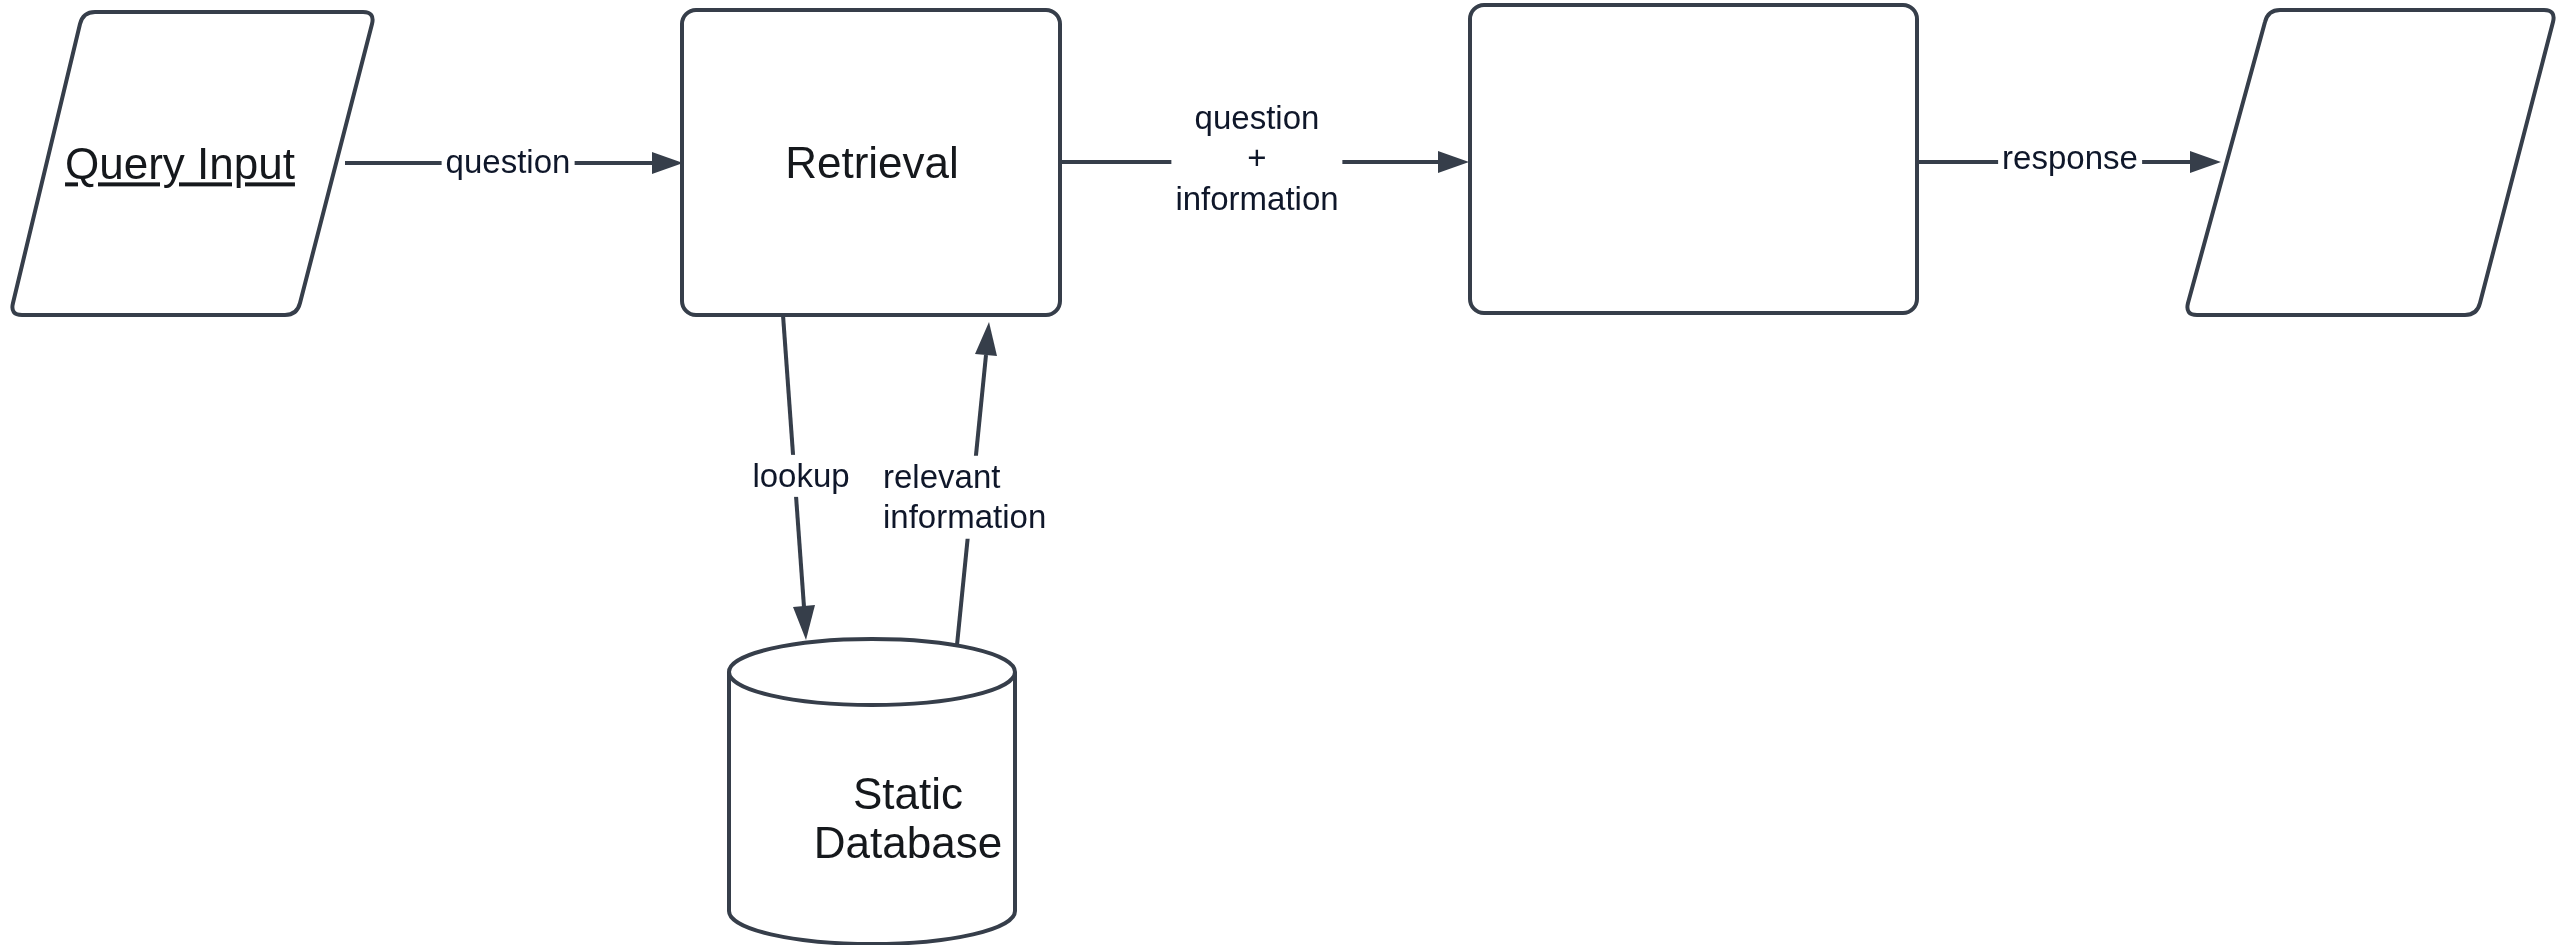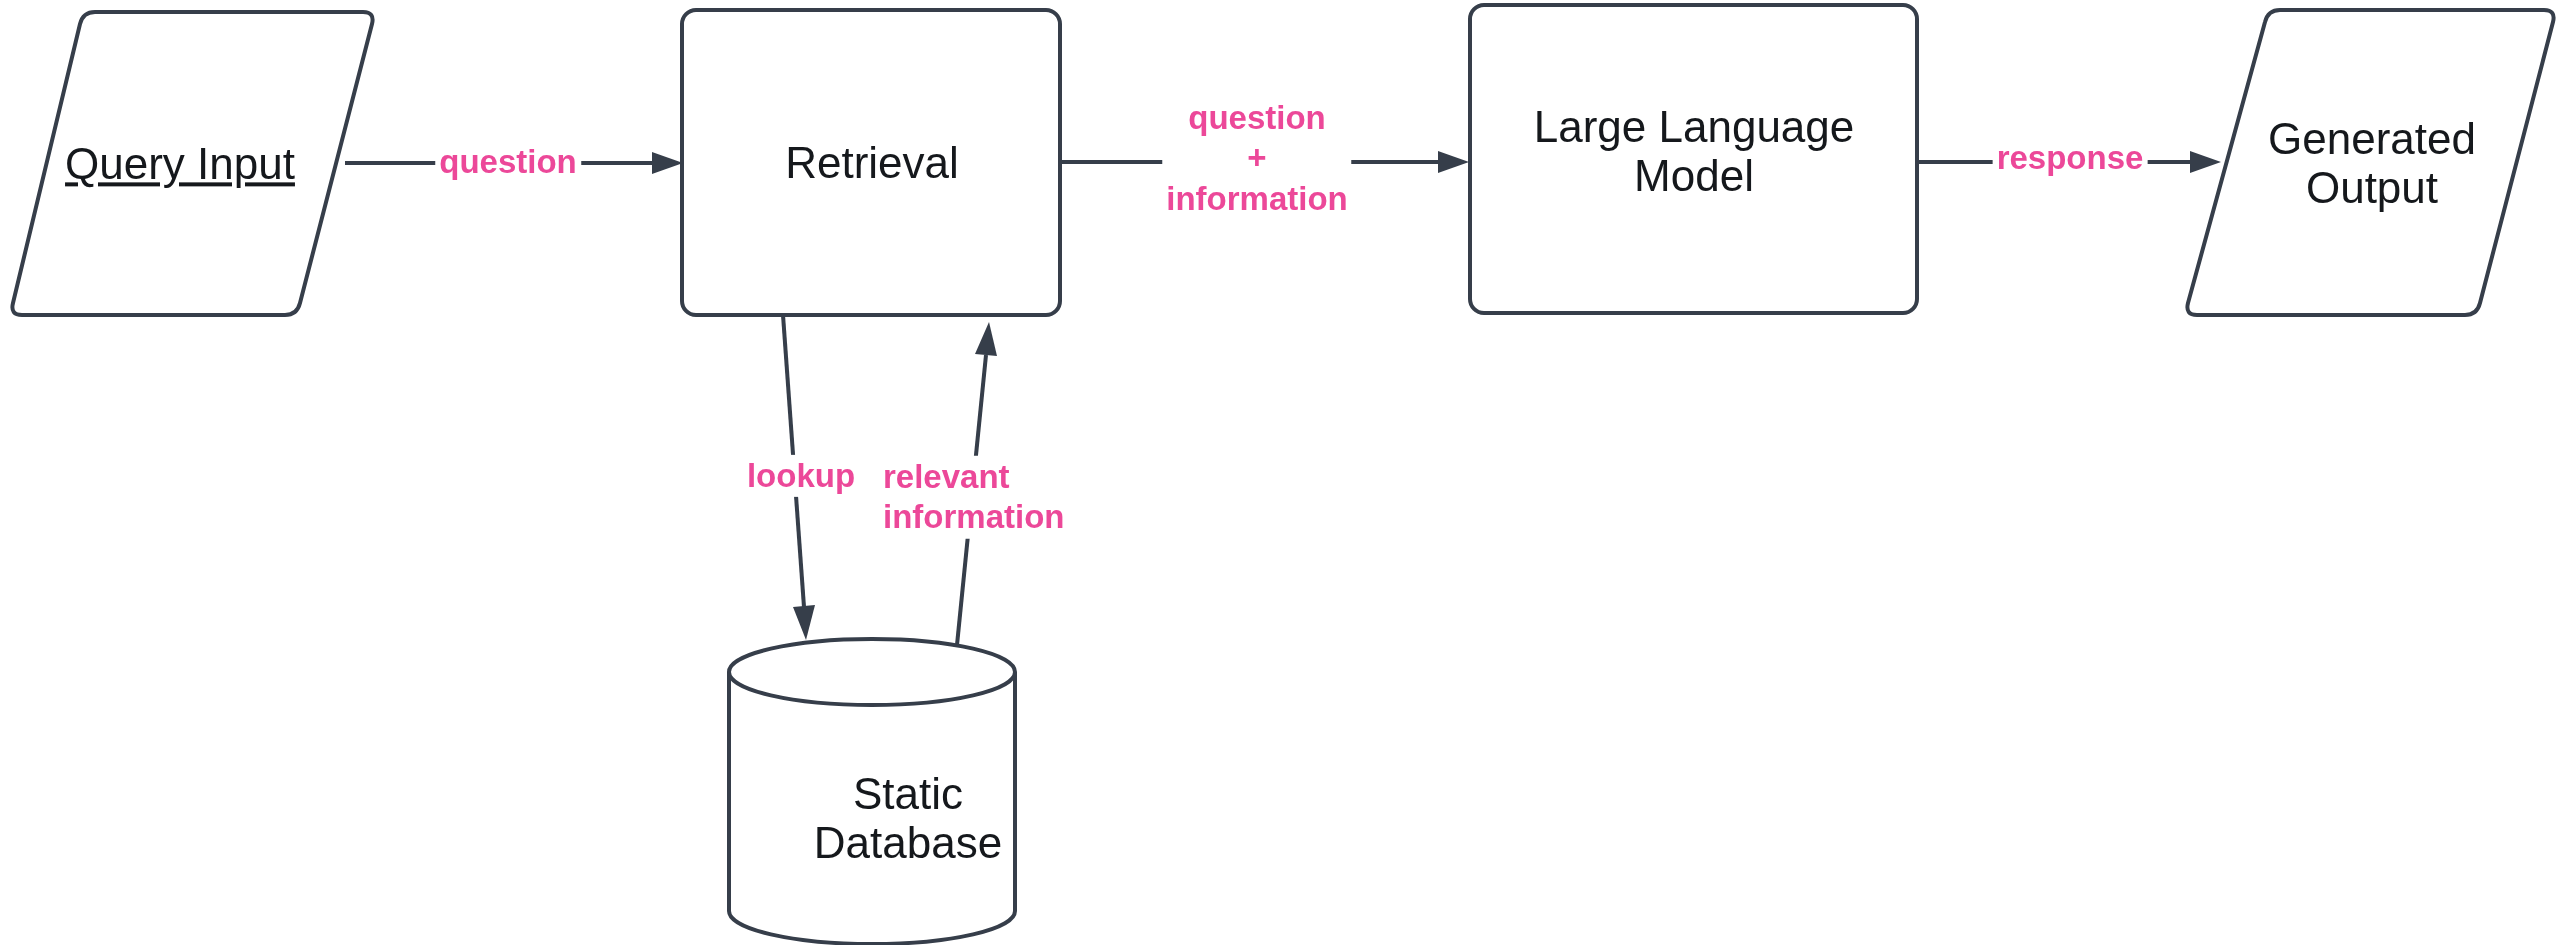--- a/index.html
+++ b/index.html
@@ -25,22 +25,22 @@
     text-align: center;
     white-space: pre-line;
   }
   .node-label {
     font-size: 44px;
     color: #15181c;
     line-height: 1.12;
   }
   .edge-label {
     font-size: 33px;
-    font-weight: bold;
-    color: #ec4899;
+    font-weight: normal;
+    color: #0f172a;
     line-height: 1.22;
     background: #ffffff;
     padding: 1px 4px;
   }
   .edge-label.align-left {
     text-align: left;
     transform: translate(0, -50%);
     margin-top: 20px;
   }
 </style>
@@ -87,25 +87,21 @@
     <g>
       <path d="M 729 672 L 729 911 A 143 33 0 0 0 1015 911 L 1015 672 A 143 33 0 0 0 729 672 Z" fill="#ffffff" stroke="#363e4a" stroke-width="4"></path>
       <path d="M 729 672 A 143 33 0 0 0 1015 672" fill="none" stroke="#363e4a" stroke-width="4"></path>
     </g>
   </svg>
 
   <div class="label node-label" style="left:180px; top:164px;text-decoration:underline;">Query Input</div>
 
   <div class="label node-label" style="left:872px; top:163px;">Retrieval</div>
 
-  <div class="label node-label" style="left:1694px; top:151px;">Large Language
-Model</div>
 
-  <div class="label node-label" style="left:2372px; top:163px;">Generated
-Output</div>
 
   <div class="label node-label" style="left:908px; top:818px;">Static
 Database</div>
 
   <div class="label edge-label" style="left:508px; top:162px;">question</div>
 
   <div class="label edge-label" style="left:1257px; top:158px;">question
 +
 information</div>
 

